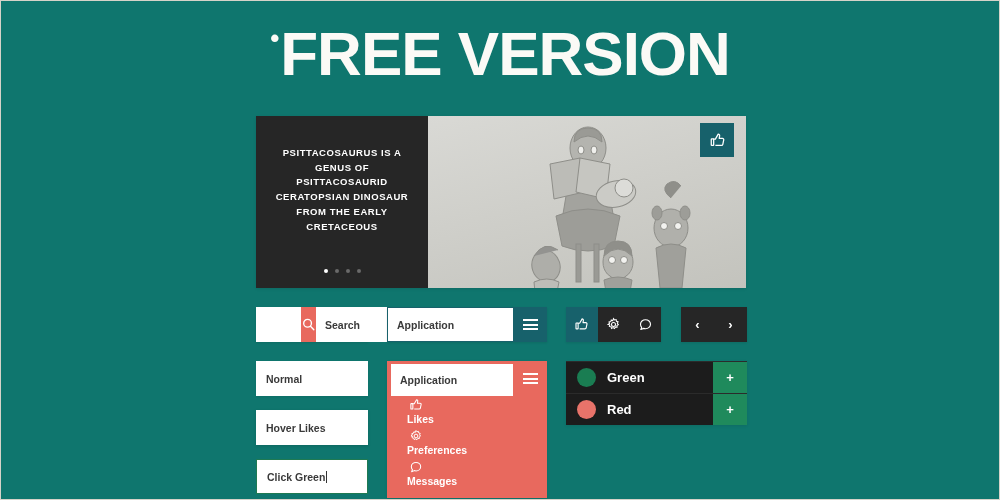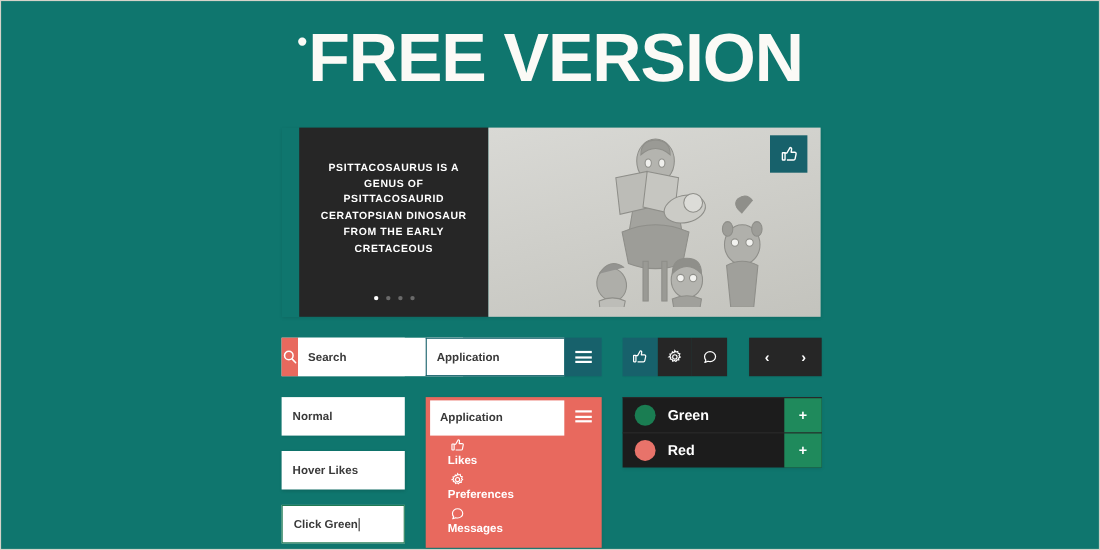--- a/index.html
+++ b/index.html
@@ -46,21 +46,20 @@
   }
   .banner-text-pane {
     width: 172px;
     background: #262626;
     position: relative;
     display: flex;
     flex-direction: column;
     align-items: center;
     justify-content: flex-start;
     padding: 30px 12px 0 12px;
-    margin-left: 16px;
   }
   .banner-copy {
     color: #ffffff;
     font-size: 9.5px;
     font-weight: bold;
     line-height: 1.55;
     letter-spacing: 0.55px;
     text-align: center;
     text-transform: uppercase;
   }
@@ -97,20 +96,21 @@
   .illus { position: absolute; inset: 0; }
 
   
   .search-box {
     position: absolute;
     left: 255px; top: 306px;
     width: 112px; height: 35px;
     display: flex;
     background: #ffffff;
     box-shadow: 0 1px 2px rgba(0,0,0,0.09);
+    padding-left: 45px;
   }
   .search-icon-cell {
     width: 36px;
     background: #e8695e;
     display: flex; align-items: center; justify-content: center;
   }
   .search-icon-cell svg { width: 15px; height: 15px; }
   .search-field {
     flex: 1;
     border: none; outline: none;

